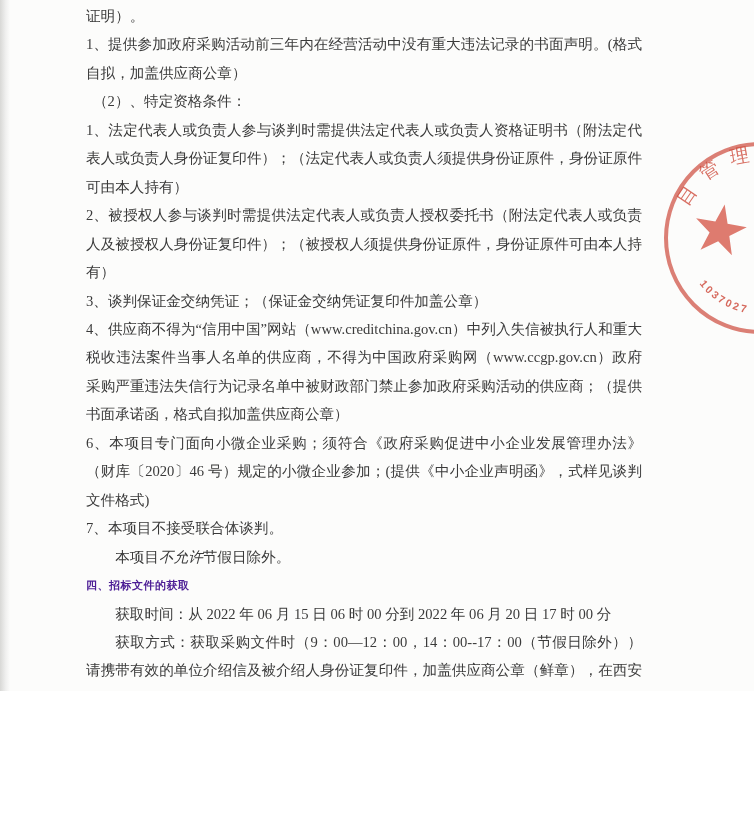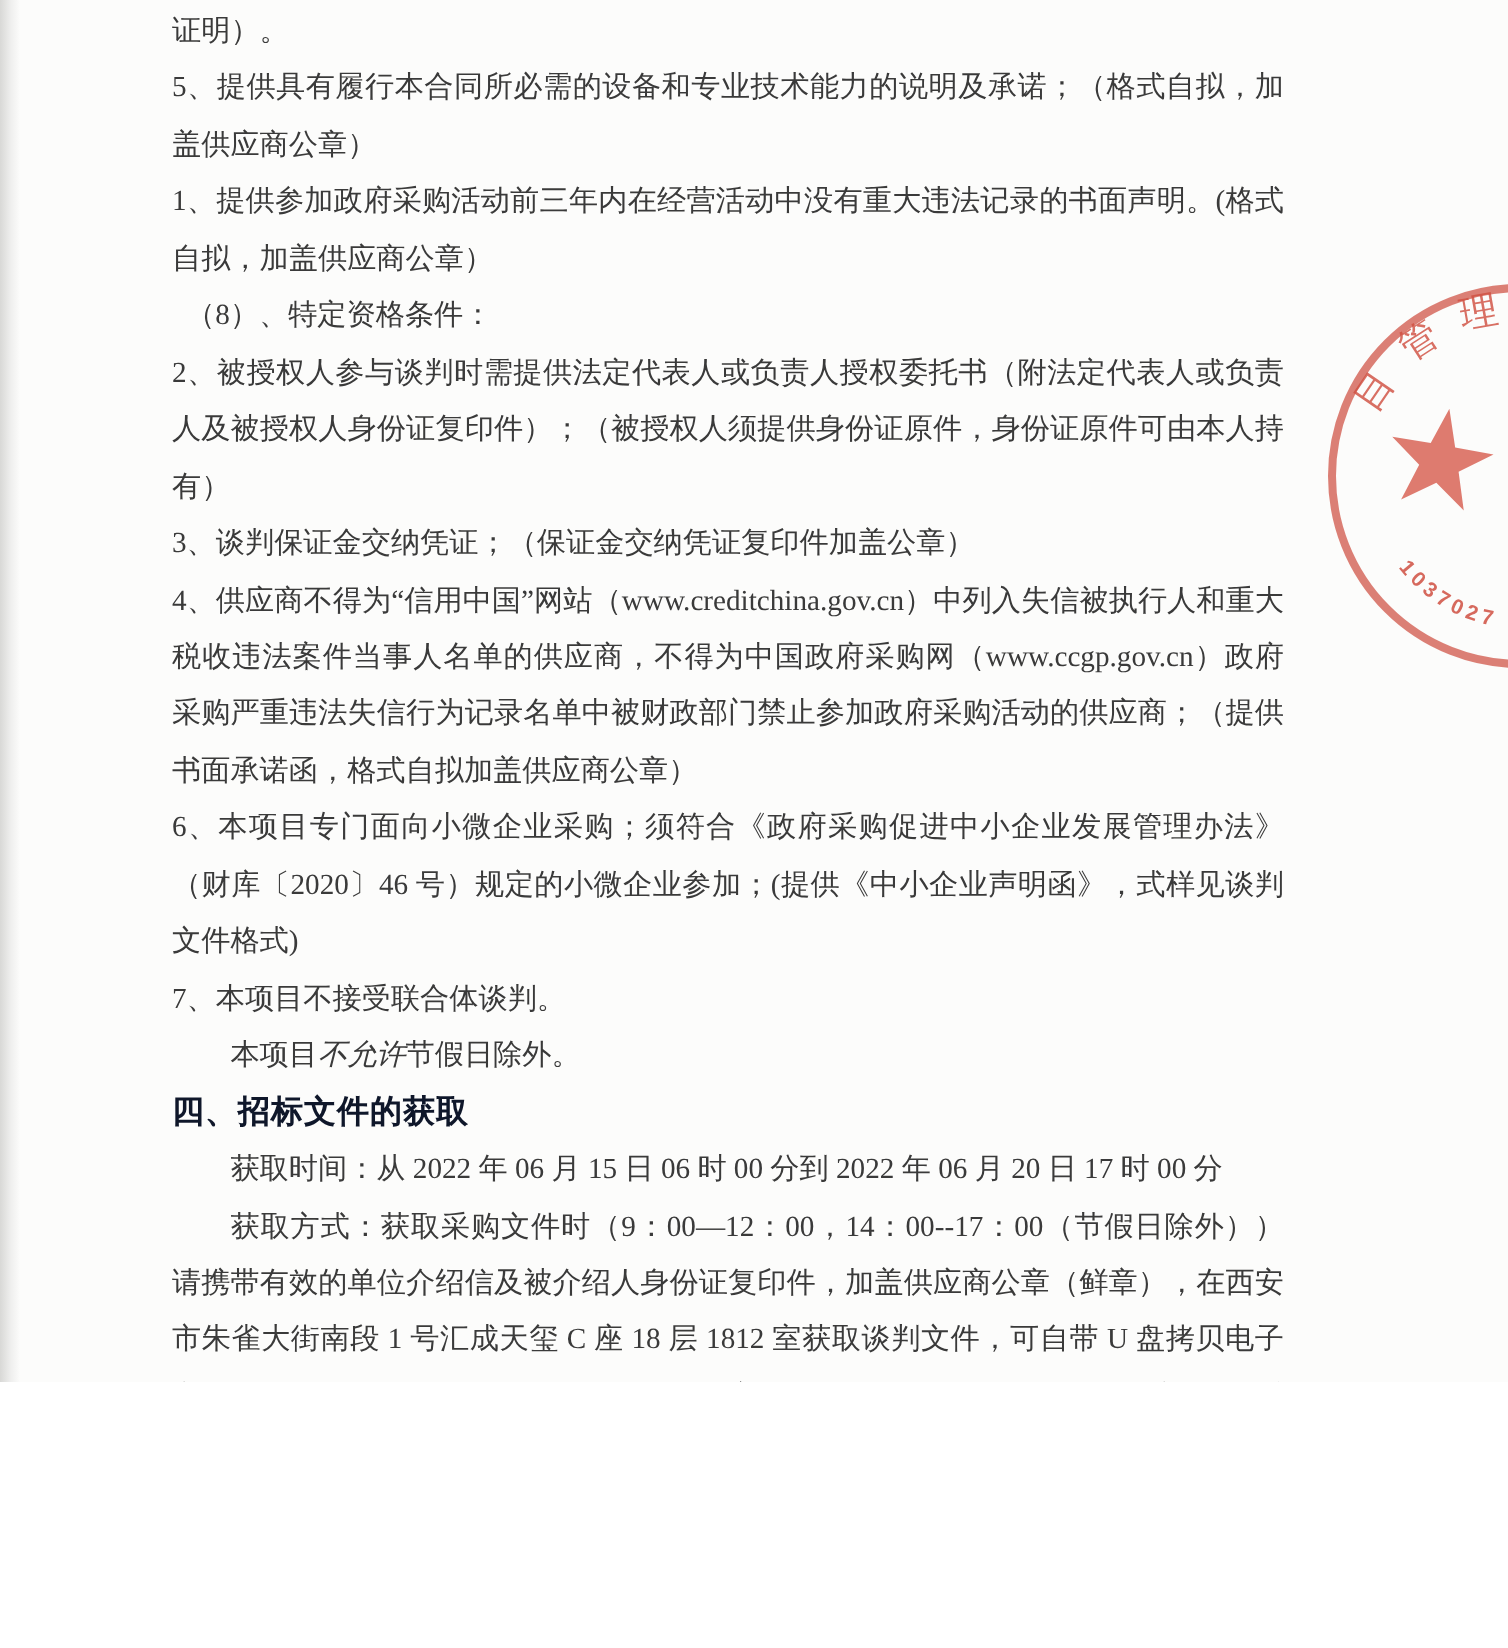--- a/index.html
+++ b/index.html
@@ -17,21 +17,21 @@
   }
   .doc{
     position:absolute;left:86px;top:2px;width:556px;
     font-size:14.6px;line-height:28.45px;
     text-align:justify;text-justify:inter-ideograph;
   }
   .doc p{margin:0;}
   .subsec{text-indent:7px;}
   .indent{text-indent:2em;}
   .heading{
-    margin:0;font-size:16px;font-weight:bold;color:#0f172a;
+    margin:0;font-size:11px;font-weight:bold;color:#4c1d95;
     line-height:28.45px;letter-spacing:0.5px;
   }
   em{}
   .seal{
     position:absolute;left:650px;top:128px;width:220px;height:220px;
     pointer-events:none;
   }
   .seal svg{display:block;}
   .seal-char{
     font-family:"Liberation Sans","DejaVu Sans",sans-serif;
@@ -45,23 +45,23 @@
   }
 </style>
 </head>
 <body>
 
 <div class="page">
   <div class="edge-shadow"></div>
 
   <div class="doc">
     <p>证明）。</p>
-    <p>5、提供具有履行本合同所必需的设备和专业技术能力的说明及承诺；（格式自拟，加盖供应商公章）</p>
     <p>1、提供参加政府采购活动前三年内在经营活动中没有重大违法记录的书面声明。(格式自拟，加盖供应商公章）</p>
-    <p class="subsec">（8）、特定资格条件：</p>
+    <p class="subsec">（2）、特定资格条件：</p>
+    <p>1、法定代表人或负责人参与谈判时需提供法定代表人或负责人资格证明书（附法定代表人或负责人身份证复印件）；（法定代表人或负责人须提供身份证原件，身份证原件可由本人持有）</p>
     <p>2、被授权人参与谈判时需提供法定代表人或负责人授权委托书（附法定代表人或负责人及被授权人身份证复印件）；（被授权人须提供身份证原件，身份证原件可由本人持有）</p>
     <p>3、谈判保证金交纳凭证；（保证金交纳凭证复印件加盖公章）</p>
     <p>4、供应商不得为“信用中国”网站（www.creditchina.gov.cn）中列入失信被执行人和重大税收违法案件当事人名单的供应商，不得为中国政府采购网（www.ccgp.gov.cn）政府采购严重违法失信行为记录名单中被财政部门禁止参加政府采购活动的供应商；（提供书面承诺函，格式自拟加盖供应商公章）</p>
     <p>6、本项目专门面向小微企业采购；须符合《政府采购促进中小企业发展管理办法》（财库〔2020〕46 号）规定的小微企业参加；(提供《中小企业声明函》，式样见谈判文件格式)</p>
     <p>7、本项目不接受联合体谈判。</p>
     <p class="indent"><span>本项目</span><em>不允许</em><span>节假日除外。</span></p>
     <p class="heading">四、招标文件的获取</p>
     <p class="indent">获取时间：从 2022 年 06 月 15 日 06 时 00 分到 2022 年 06 月 20 日 17 时 00 分</p>
     <p class="indent">获取方式：获取采购文件时（9：00—12：00，14：00--17：00（节假日除外））请携带有效的单位介绍信及被介绍人身份证复印件，加盖供应商公章（鲜章），在西安市朱雀大街南段 1 号汇成天玺 C 座 18 层 1812 室获取谈判文件，可自带 U 盘拷贝电子文件（本项目仅支持现场报名获取，谢绝邮寄）。售价：每套 500 元（人民币），售后不退</p>
 

